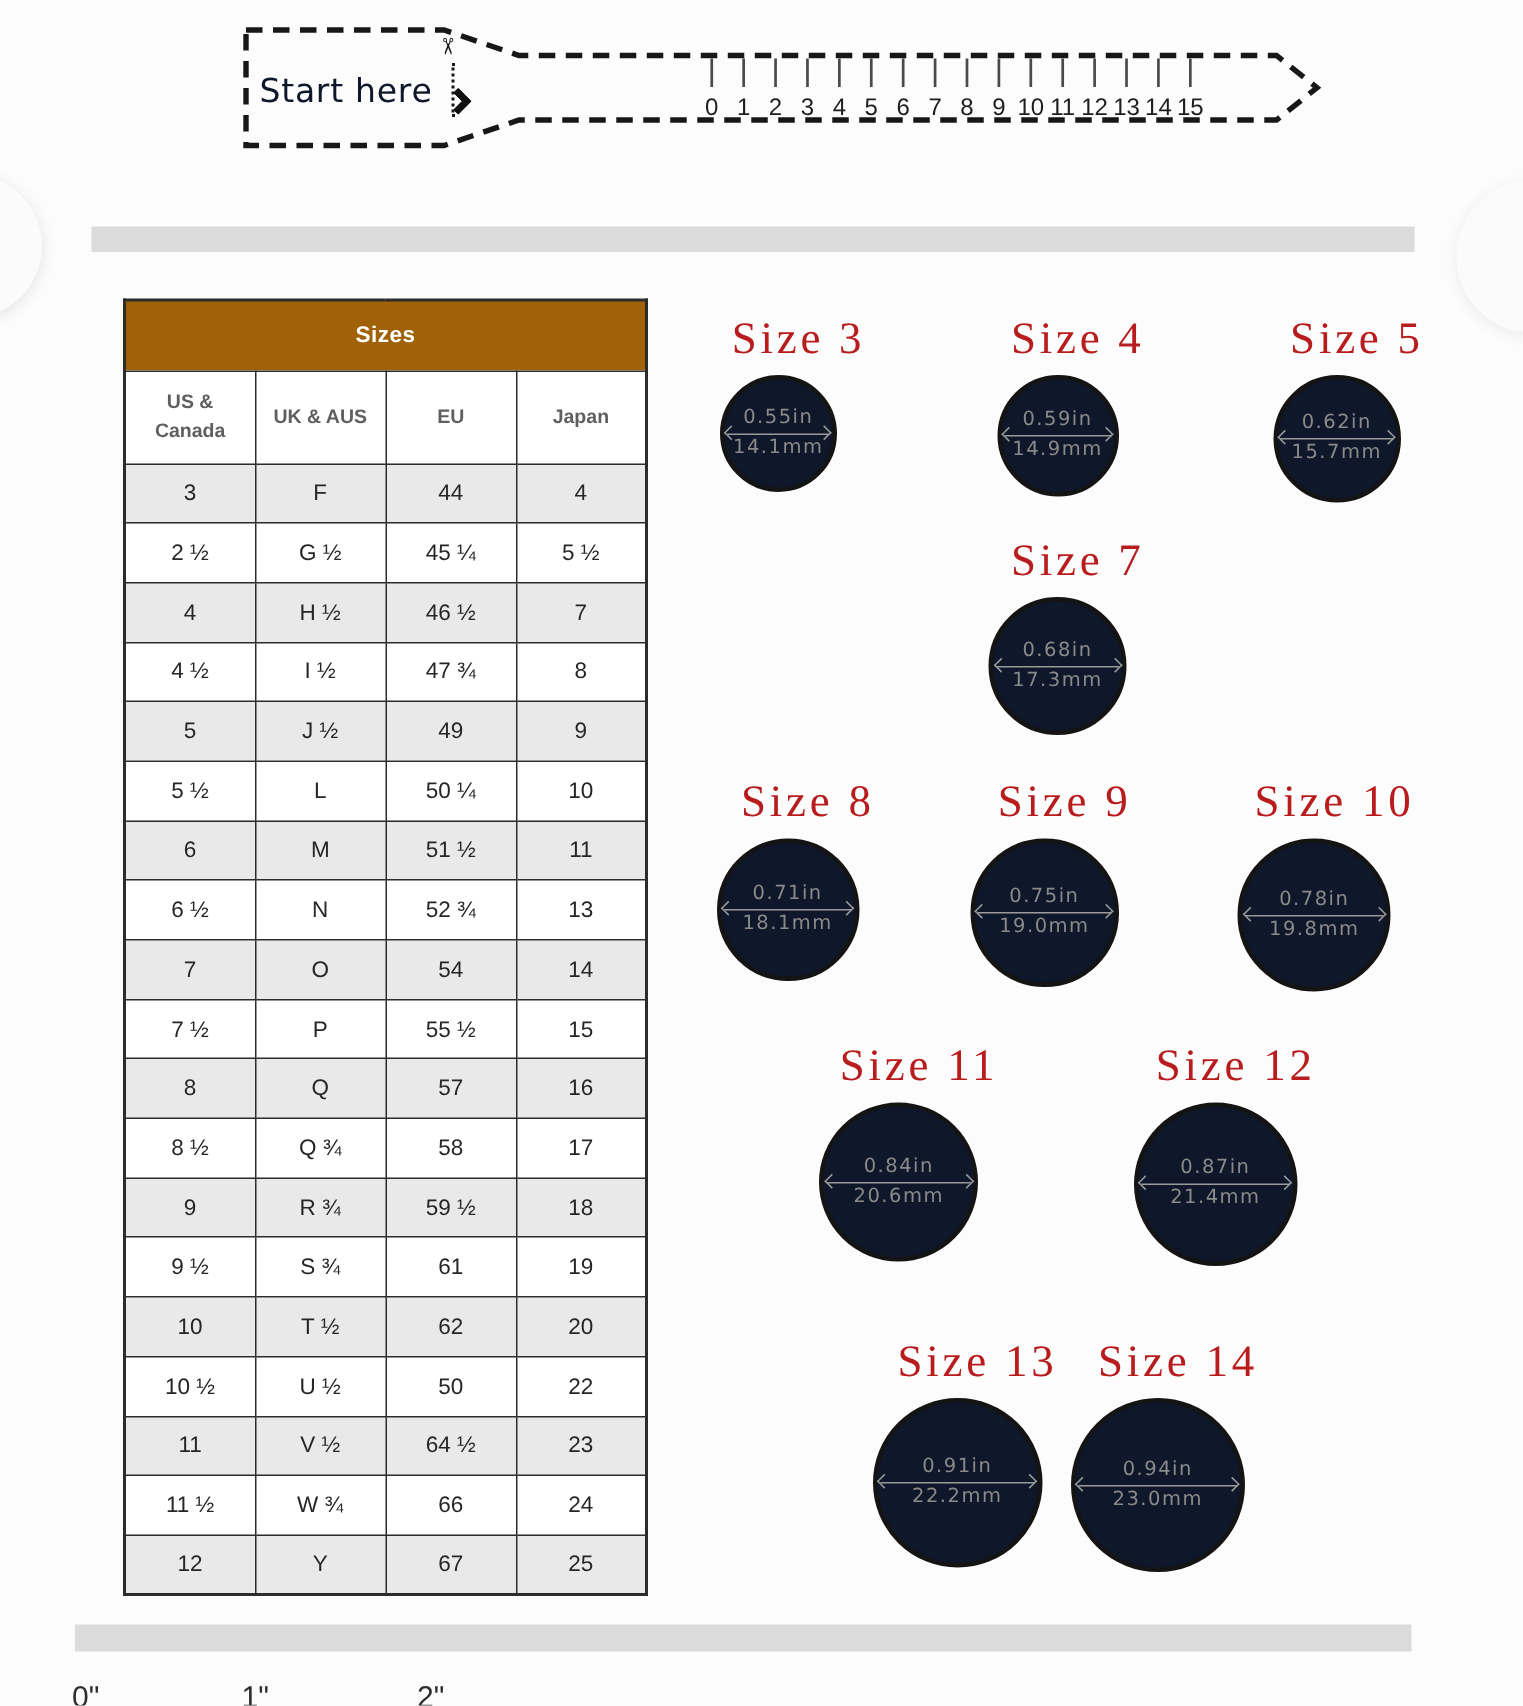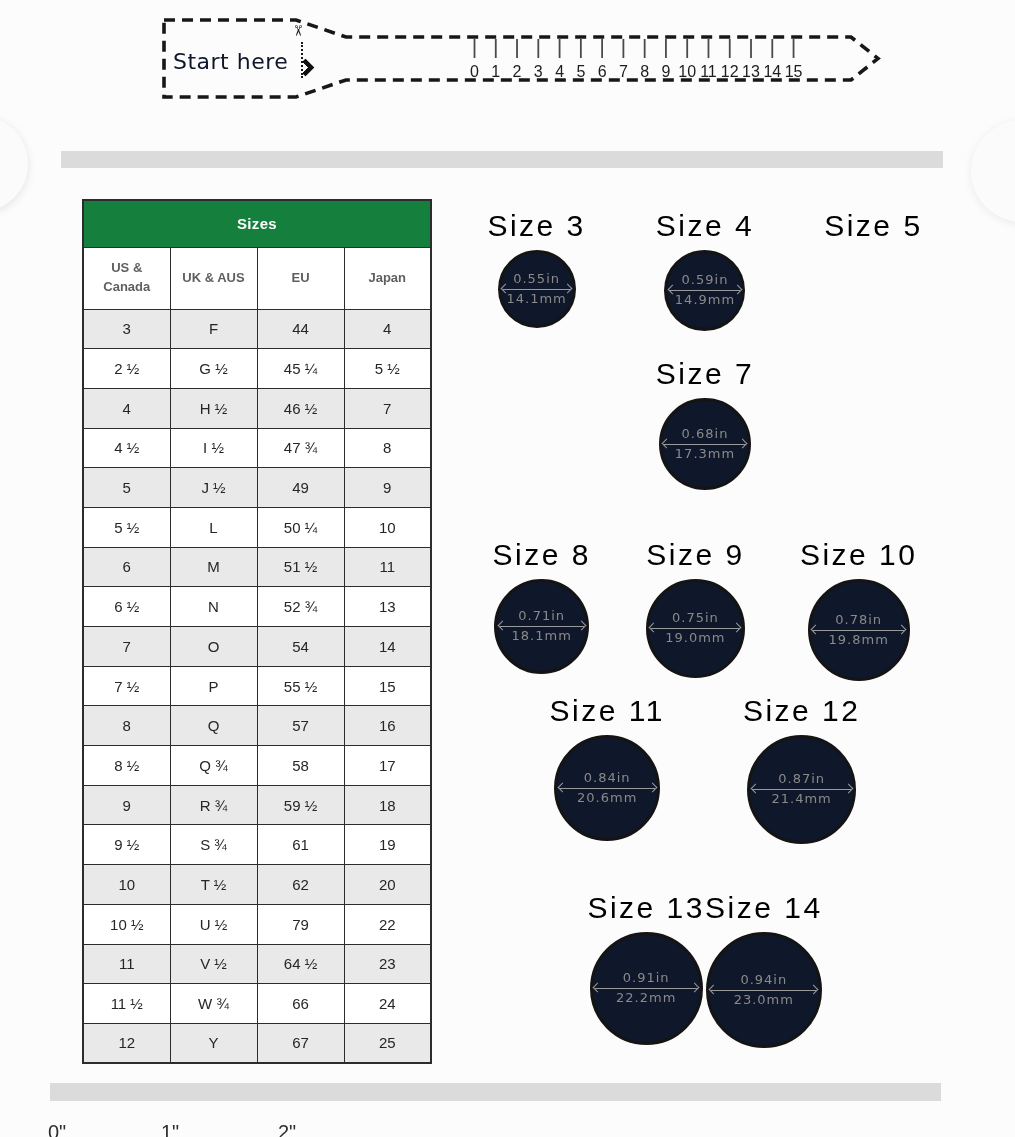--- a/index.html
+++ b/index.html
@@ -48,38 +48,38 @@
   .divider.bottom { left:50px; top:1083px; width:891px; height:18px; }
 
   
   .size-table {
     position:absolute; left:82px; top:199px; width:350px;
     border-collapse:collapse; table-layout:fixed;
     border:2px solid #2c2c2c; background:#fff;
   }
   .size-table th, .size-table td { border:1.5px solid #2c2c2c; text-align:center; vertical-align:middle; }
   .size-table th.title {
-    height:47px; background:#15803d; color:#fff;
+    height:47px; background:#a16207; color:#fff;
     font-size:15px; font-weight:700; letter-spacing:.3px;
   }
   .size-table tr.cols th {
     height:62px; background:#fff; color:#5f5f5f;
     font-size:13px; font-weight:700; line-height:1.45; padding:0 10px;
   }
   .size-table td { height:39.7px; font-size:15px; color:#262626; background:#fff; }
   .size-table tr.shade td { background:#e9e9e9; }
 
   
   .rings { position:absolute; left:440px; top:0; width:530px; height:1080px; }
   .ring-row { position:absolute; left:0; width:100%; display:flex; justify-content:center; align-items:flex-start; }
   .ring-fig { display:flex; flex-direction:column; align-items:center; }
   .ring-title {
-    font-family:Liberation Sans, sans-serif;
-    font-size:30px; letter-spacing:2.5px; color:#000000;
-    white-space:nowrap; margin-bottom:7px;
+    font-family:Liberation Serif, serif;
+    font-size:30px; letter-spacing:2.5px; color:#b91c1c;
+    white-space:nowrap; margin-bottom:7px;margin-left:27px;
   }
   .ring-circle {
     border:3px solid #141414; border-radius:50%; background:#0f172a;
     display:flex; flex-direction:column; align-items:center; justify-content:center;
   }
   .ring-in, .ring-mm {
     font-family:"DejaVu Sans", sans-serif;
     font-size:13px; color:#8a8a8a; letter-spacing:1px; line-height:1.3; white-space:nowrap;
   }
   .ring-arrow { position:relative; height:0; border-top:1.5px solid #9a9a9a; width:calc(100% - 4px); margin:1px 0; }
@@ -243,21 +243,21 @@
       </tr>
       <tr class="shade">
         <td>10</td>
         <td>T ½</td>
         <td>62</td>
         <td>20</td>
       </tr>
       <tr class="">
         <td>10 ½</td>
         <td>U ½</td>
-        <td>79</td>
+        <td>50</td>
         <td>22</td>
       </tr>
       <tr class="shade">
         <td>11</td>
         <td>V ½</td>
         <td>64 ½</td>
         <td>23</td>
       </tr>
       <tr class="">
         <td>11 ½</td>
@@ -293,36 +293,44 @@
           <div class="ring-in">0.59in</div>
           <div class="ring-arrow">
             <span class="ah l"></span>
             <span class="ah r"></span>
           </div>
           <div class="ring-mm">14.9mm</div>
         </div>
       </div>
       <div class="ring-fig">
         <div class="ring-title">Size 5</div>
+        <div class="ring-circle" style="width: 85px; height: 85px;">
+          <div class="ring-in">0.62in</div>
+          <div class="ring-arrow">
+            <span class="ah l"></span>
+            <span class="ah r"></span>
+          </div>
+          <div class="ring-mm">15.7mm</div>
+        </div>
       </div>
     </div>
     <div class="ring-row" style="top: 357px; gap: 74px;">
       <div class="ring-fig">
         <div class="ring-title">Size 7</div>
         <div class="ring-circle" style="width: 92px; height: 92px;">
           <div class="ring-in">0.68in</div>
           <div class="ring-arrow">
             <span class="ah l"></span>
             <span class="ah r"></span>
           </div>
           <div class="ring-mm">17.3mm</div>
         </div>
       </div>
     </div>
-    <div class="ring-row" style="top: 538px; gap: 55px;">
+    <div class="ring-row" style="top: 518px; gap: 55px;">
       <div class="ring-fig">
         <div class="ring-title">Size 8</div>
         <div class="ring-circle" style="width: 95px; height: 95px;">
           <div class="ring-in">0.71in</div>
           <div class="ring-arrow">
             <span class="ah l"></span>
             <span class="ah r"></span>
           </div>
           <div class="ring-mm">18.1mm</div>
         </div>

